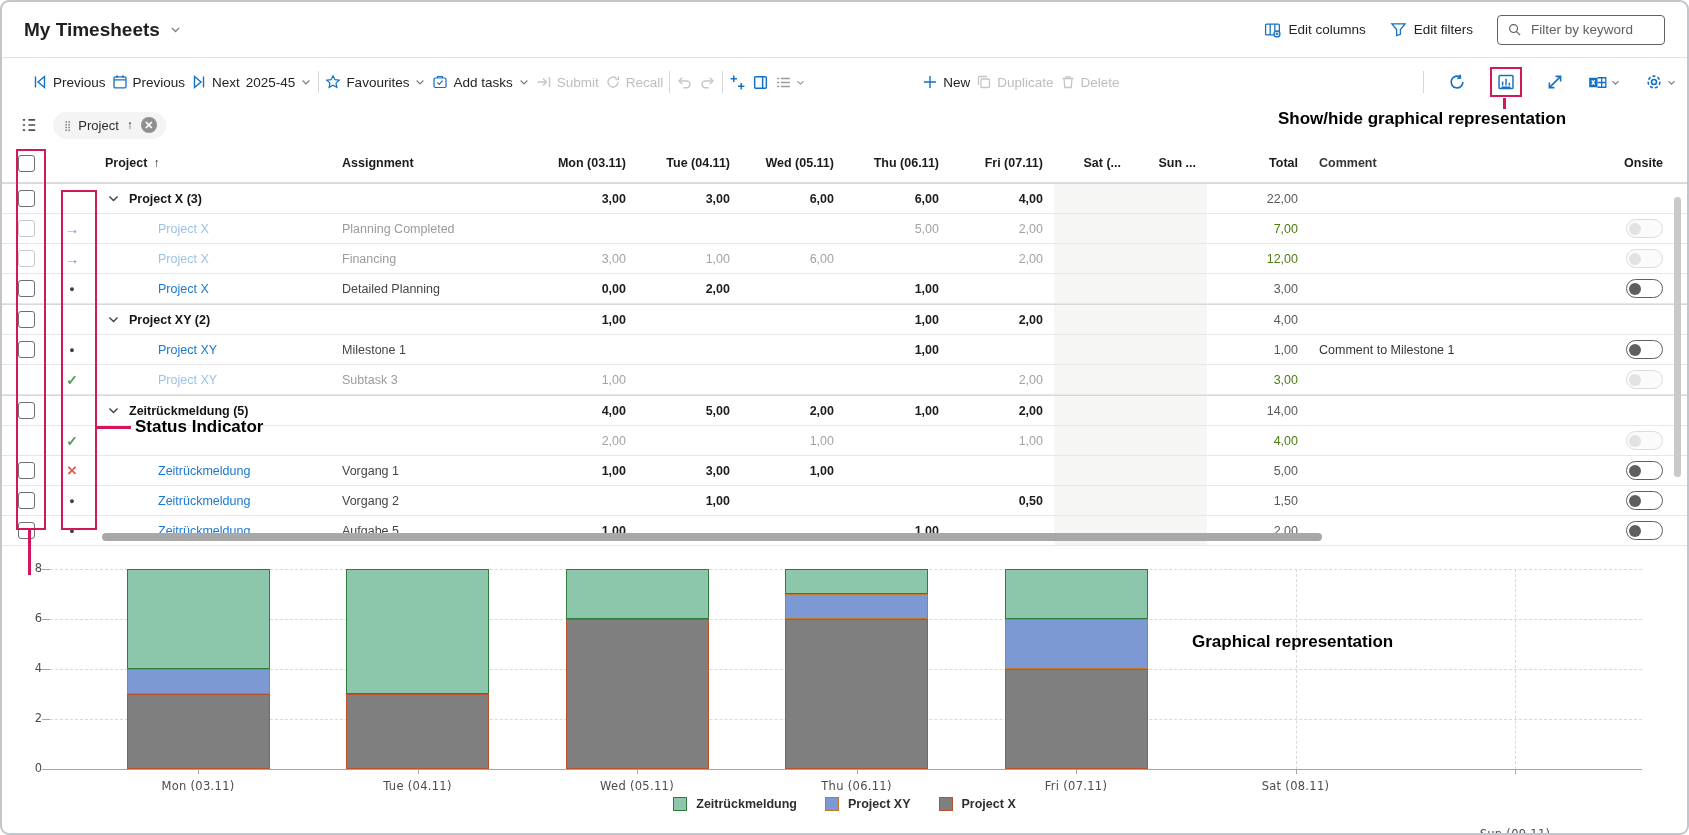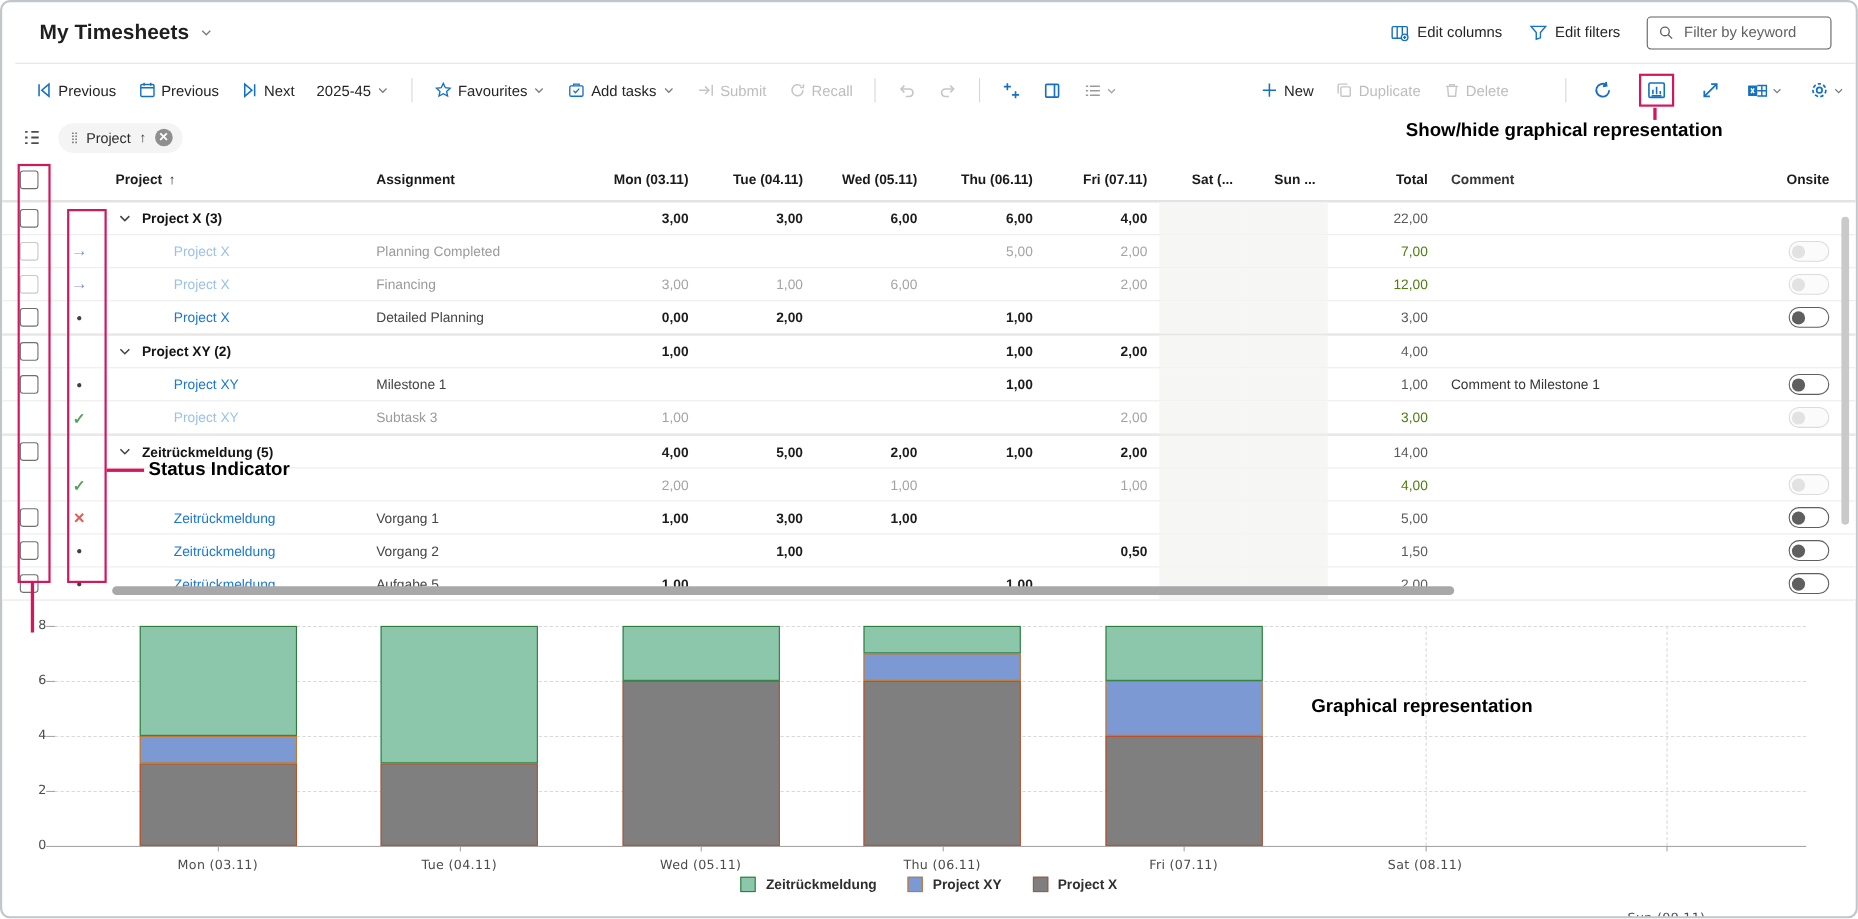--- a/index.html
+++ b/index.html
@@ -1,33 +1,33 @@
 <!DOCTYPE html>
 <html><head>
 <meta charset="utf-8">
 <style>
   html,body{margin:0;padding:0;background:#fff;}
   .page{position:relative;width:1685px;height:831px;border:2px solid #c2c5c9;border-radius:9px;
         overflow:hidden;background:#fff;font-family:"Liberation Sans",sans-serif;color:#242424;}
   svg{display:block;}
   
-  .titlebar{position:absolute;left:12px;top:0;right:0;height:56px;display:flex;align-items:center;
+  .titlebar{position:absolute;left:0;top:0;right:0;height:56px;display:flex;align-items:center;
             padding:0 22px;border-bottom:1px solid #e3e3e3;box-sizing:border-box;}
   .page-title{font-size:19px;font-weight:700;color:#1f1f1f;}
   .title-chev{margin-left:9px;color:#7a7a7a;}
   .titlebar-right{margin-left:auto;display:flex;align-items:center;gap:24px;}
   .tb-link{display:flex;align-items:center;gap:7px;font-size:13.5px;color:#242424;cursor:pointer;}
   .tb-link svg{color:#1470c2;}
   .searchbox{display:flex;align-items:center;gap:7px;width:168px;height:30px;border:1px solid #616161;
              border-radius:4px;padding:0 9px;box-sizing:border-box;color:#616161;}
   .searchbox input{border:none;outline:none;width:120px;font-size:13.5px;font-family:"Liberation Sans",sans-serif;color:#8b5cf6;}
   .searchbox input::placeholder{color:#616161;}
   
   .toolbar{position:absolute;left:0;top:56px;width:1588px;height:48px;display:flex;align-items:center;
-           padding-left:30px;gap:20px;box-sizing:border-box;overflow:hidden;font-size:13.5px;}
+           padding-left:30px;gap:6px;box-sizing:border-box;overflow:hidden;font-size:13.5px;}
   .toolbar-right{position:absolute;left:1421px;top:56px;height:48px;display:flex;align-items:center;gap:24px;}
   .tbtn{display:flex;align-items:center;gap:5px;color:#242424;cursor:pointer;white-space:nowrap;}
   .tbtn svg{color:#1470c2;}
   .tbtn.dis{color:#bdbdbd;cursor:default;}
   .tbtn.dis svg{color:#c6c6c6;}
   .tbtn .chev{color:#7a7a7a;}
   .tsep{width:1px;height:22px;background:#d8d8d8;}
   .icon-only{color:#1470c2;cursor:pointer;display:flex;align-items:center;gap:3px;}
   .icon-only.dis{color:#c6c6c6;}
   .icon-only.grey{color:#9a9a9a;}

